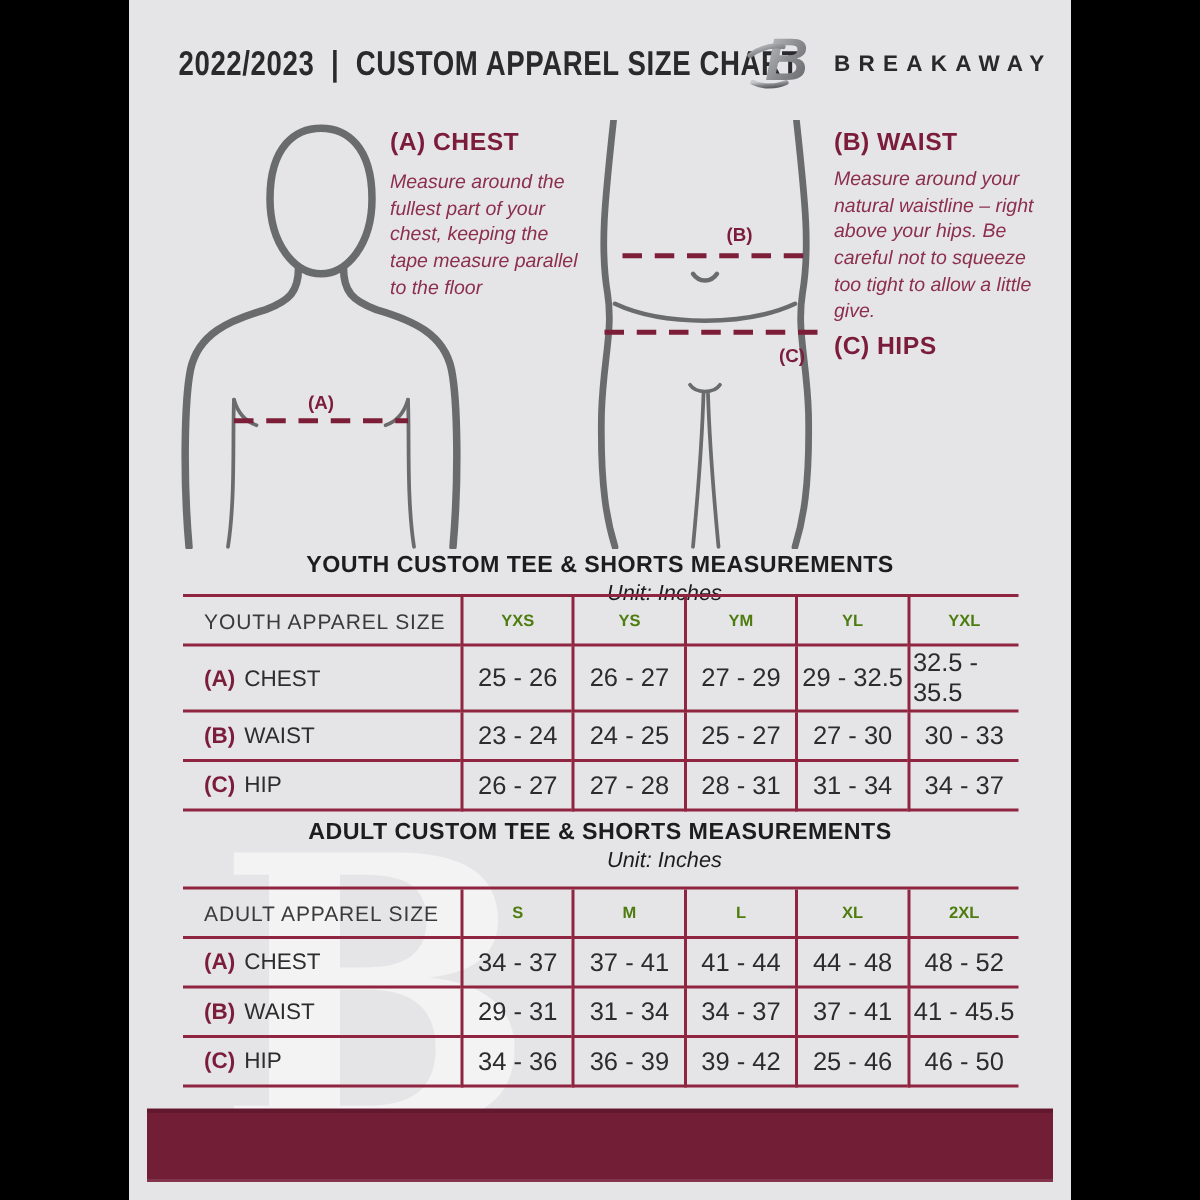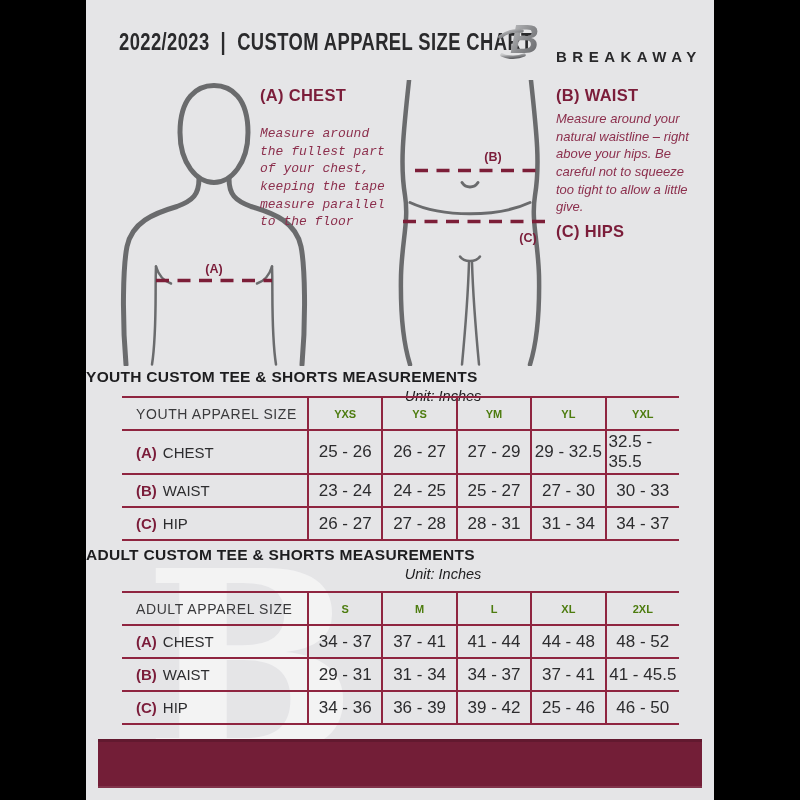--- a/index.html
+++ b/index.html
@@ -23,45 +23,45 @@
 
   
   .doc-title{
     position:absolute;left:33px;top:29px;
     font-weight:bold;font-size:23px;color:#2a2a2c;
     letter-spacing:0.5px;white-space:pre;
     display:inline-block;transform:scaleX(0.8);transform-origin:0 50%;
   }
   .logo{position:absolute;left:408px;top:15px;width:54px;height:48px;}
   .brand{
-    position:absolute;left:470px;top:48px;
+    position:absolute;left:470px;top:34px;
     font-weight:bold;font-size:15px;letter-spacing:5.5px;color:#29292b;
   }
 
   
   .fig{position:absolute;}
   .fig-chest{left:32px;top:80px;width:192px;height:286px;}
   .fig-hips{left:306px;top:80px;width:156px;height:286px;}
 
   
   .guide-head{
     position:absolute;font-weight:bold;font-size:16.5px;color:#7b1d3a;
     letter-spacing:0.3px;
   }
   .guide-body{
     position:absolute;font-style:italic;font-size:13px;line-height:1.36;
     color:#8c2f4d;white-space:pre-line;
   }
-  .head-a{left:174px;top:86px;}   .body-a{left:174px;top:125px;width:128px;font-family:Liberation Mono, monospace;}
+  .head-a{left:174px;top:86px;}   .body-a{left:174px;top:112px;width:128px;}
   .head-b{left:470px;top:86px;}   .body-b{left:470px;top:110px;width:138px;}
   .head-c{left:470px;top:222px;}  .body-c{left:470px;top:246px;width:138px;}
 
   
   .sec-title{
-    position:absolute;left:0;width:628px;
+    position:absolute;left:0;width:628px;text-align:center;
     font-weight:bold;font-size:15.5px;letter-spacing:0.3px;color:#1d1d1f;
   }
   .sec-unit{
     position:absolute;left:0;width:628px;text-align:center;
     font-style:italic;font-size:14.5px;color:#1d1d1f;margin-left:43px;
   }
   .youth-title{top:368px;} .youth-unit{top:388px;}
   .adult-title{top:546px;} .adult-unit{top:566px;}
 
   

